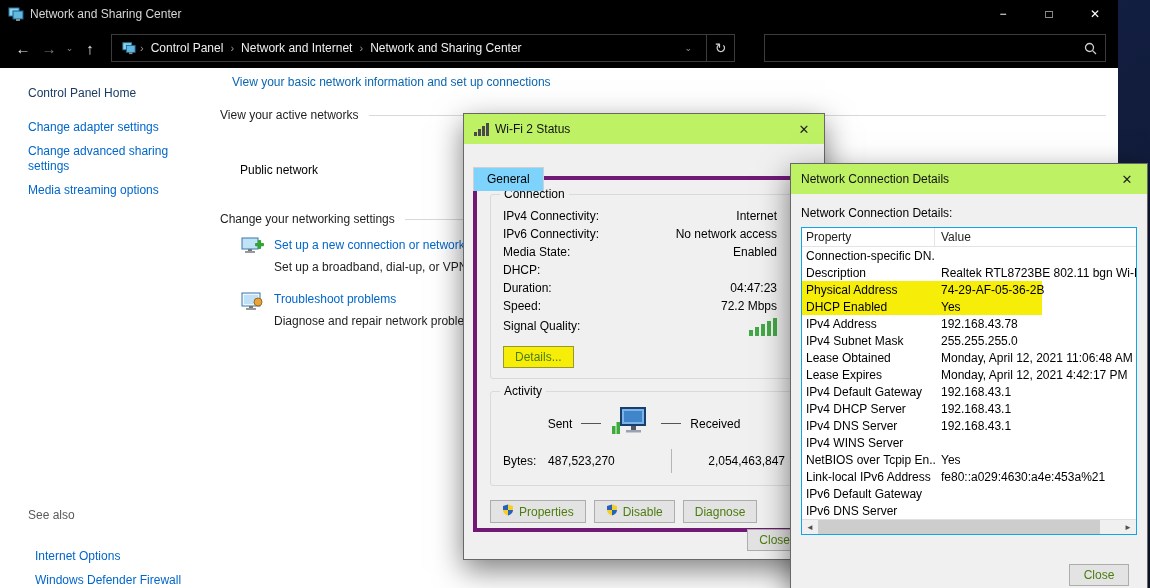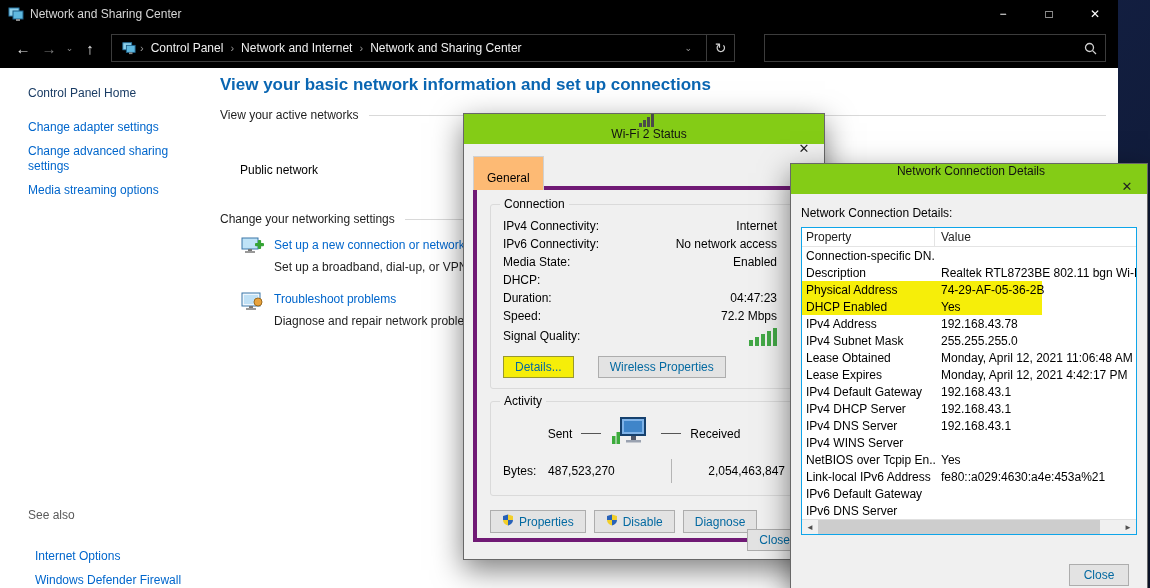--- a/index.html
+++ b/index.html
@@ -37,58 +37,58 @@
   
   .sidebar { position:absolute; left:0; top:68px; width:215px; bottom:0; background:#fff; font-size:12px; }
   .side-home { position:absolute; left:28px; top:18px; color:#1a3c64; cursor:pointer; }
   .side-links { position:absolute; left:28px; top:52px; width:158px; }
   .side-link { color:var(--link); margin-bottom:9px; line-height:15px; cursor:pointer; }
   .see-also { position:absolute; left:28px; top:440px; color:#5a5a5a; }
   .see-links { position:absolute; left:28px; top:481px; width:170px;margin-left:7px; }
 
   
   .content { position:absolute; left:220px; top:68px; right:0; bottom:0; background:#fff; }
-  .page-heading { position:absolute; left:0; top:7px; font-size:17px; color:var(--heading);font-weight:bold; }
+  .page-heading { position:absolute; left:12px; top:7px; font-size:12px; color:var(--heading); }
   .sect { position:absolute; left:0; right:12px; display:flex; align-items:center; font-size:12px; color:#1e1e1e; }
   .sect .rule { flex:1; border-top:1px solid #d9d9d9; margin-left:10px; }
   .public-network { position:absolute; left:20px; top:95px; font-size:12px; color:#000; }
   .task-icon { position:absolute; display:flex; }
   .task-link { position:absolute; font-size:12px; color:var(--link); cursor:pointer; white-space:nowrap; }
   .task-desc { position:absolute; font-size:12px; color:#1e1e1e; white-space:nowrap; }
 
   
   .dialog { position:absolute; background:#f0f0f0; border:1px solid #686868;
             box-shadow:0 10px 28px rgba(0,0,0,.5); font-size:12px; color:#000; }
-  .dlg-titlebar { height:30px; background:#84cc16; display:flex; align-items:center; padding:0 6px 0 10px;flex-direction:column; }
+  .dlg-titlebar { height:30px; background:#bef264; display:flex; align-items:center; padding:0 6px 0 10px; }
   .dlg-title { font-size:12px; color:#111; margin-left:6px; }
   .dlg-title.noicon { margin-left:0; }
   .dlg-close { margin-left:auto; width:28px; height:30px; display:flex; align-items:center;
                justify-content:center; font-size:13px; color:#222; cursor:pointer; }
 
   
   .status-dialog { left:463px; top:113px; width:362px; height:447px; z-index:5; }
   .wifi-icon { display:flex; align-items:flex-end; gap:1px; }
   .wifi-icon i { width:3px; background:#4a4a4a; display:block; }
   .tabs { padding:8px 9px 0; }
-  .tab { display:inline-block; background:#fdba74; border:1px solid #d0d0d0; border-bottom:none;
-         padding:14px 13px 5px; position:relative; top:4px; z-index:2; cursor:pointer; }
+  .tab { display:inline-block; background:#7dd3fc; border:1px solid #d0d0d0; border-bottom:none;
+         padding:4px 13px 5px; position:relative; top:15px; z-index:2; cursor:pointer; }
   .tab-panel { margin:0 9px; border:4px solid #701a75; background:#f0f0f0; height:356px;
                position:relative; padding:14px 13px 0; }
   .groupbox { border:1px solid #dadada; border-radius:3px; position:relative;
               padding:12px 12px 10px; margin-bottom:12px; }
   .gb-label { position:absolute; top:-8px; left:9px; background:#f0f0f0; padding:0 4px; }
   .field-row { display:flex; align-items:center; height:18px; }
   .f-label { color:#000; }
   .f-value { margin-left:auto; padding-right:8px; text-align:right; color:#000; }
   .sig { display:flex; align-items:flex-end; gap:2px; height:20px; }
   .sig i { width:4px; background:var(--signal); display:block; }
   .gb-buttons { display:flex; gap:24px; margin-top:9px; }
   .btn { background:#e3e3e3; border:1px solid #adadad; font-family:"Liberation Sans",sans-serif;
          font-size:12px; padding:3px 11px; display:inline-flex; align-items:center; gap:5px;
-         color:#0369a1; cursor:pointer; }
+         color:#4d7c0f; cursor:pointer; }
   .btn-details { background:var(--hl); border-color:#98982f; }
   .act-row { display:flex; align-items:center; justify-content:center; gap:9px; margin:2px 0 8px; }
   .dashline { width:20px; border-top:1px solid #555; }
   .bytes-row { display:flex; align-items:center; margin-bottom:2px; }
   .bytes-label { width:58px; }
   .b-sent { width:92px; text-align:right; }
   .vline { width:1px; height:24px; background:#b5b5b5; margin:0 36px 0 56px; }
   .b-recv { width:104px; text-align:right; }
   .dlg-buttons { display:flex; gap:8px; margin-top:14px; }
   .close-status { position:absolute; right:22px; bottom:8px; }
@@ -274,21 +274,20 @@
                 <i style="height: 6px;"></i>
                 <i style="height: 9px;"></i>
                 <i style="height: 12px;"></i>
                 <i style="height: 15px;"></i>
                 <i style="height: 18px;"></i>
               </span>
             </div>
           </div>
         <div class="gb-buttons">
           <button class="btn btn-details">Details...</button>
-          <button class="btn">Wireless Properties</button>
         </div>
       </div>
 
       <div class="groupbox">
         <span class="gb-label">Activity</span>
         <div class="act-row">
           <span>Sent</span>
           <span class="dashline"></span>
           <span>
             <svg width="42" height="32" viewBox="0 0 42 32">

